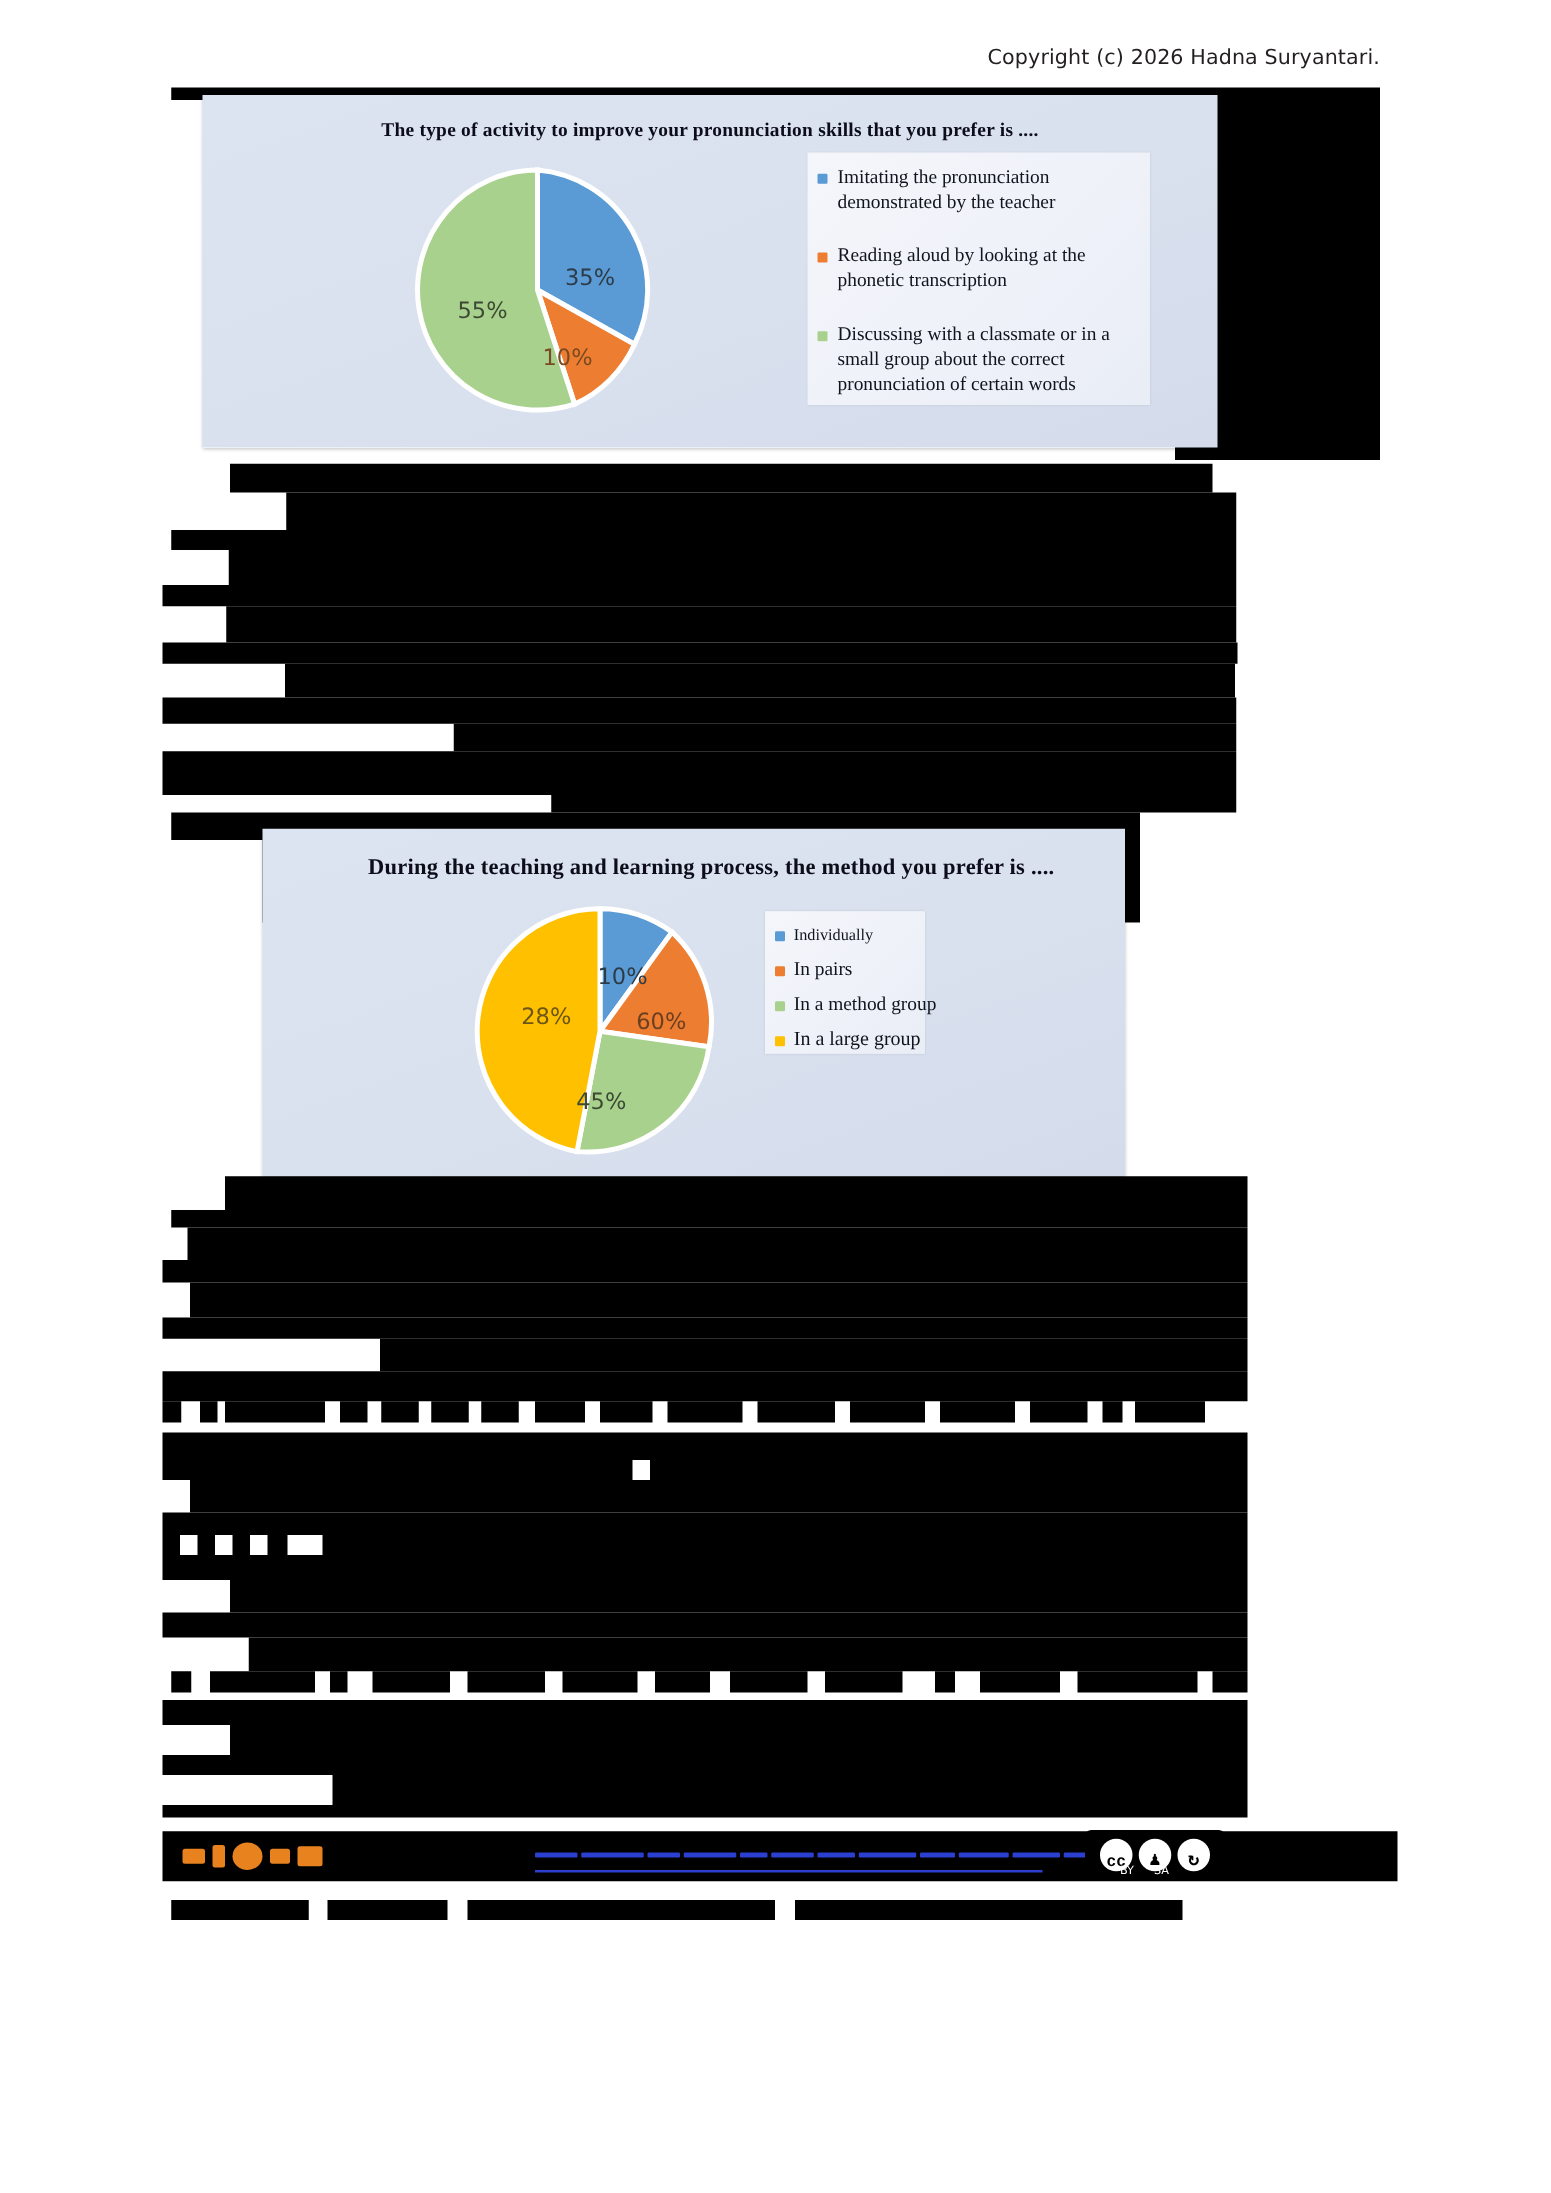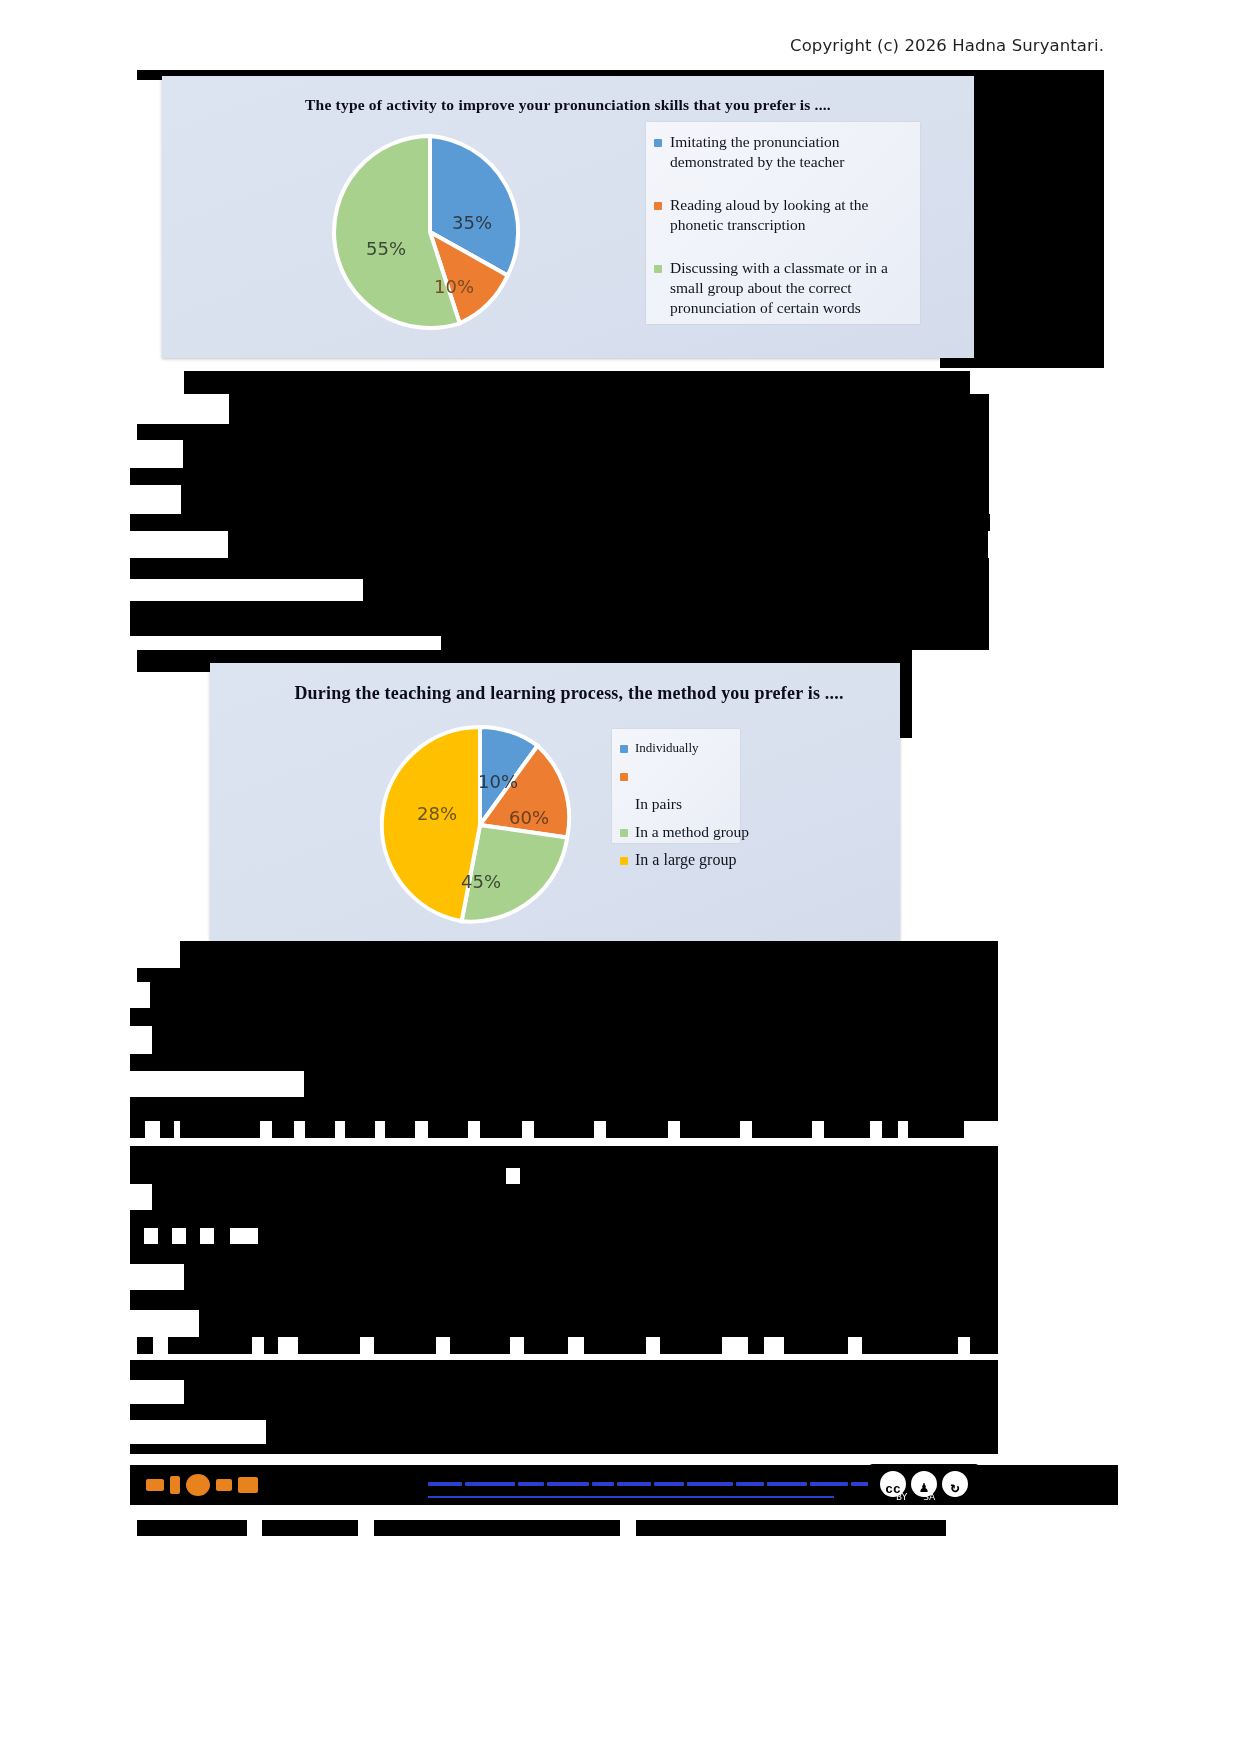--- a/index.html
+++ b/index.html
@@ -129,21 +129,21 @@
       <div class="pie-label" style="left:39px;top:80px;font-size:18px;color:#6b5518;">28%</div>
     </div>
 
     <div class="legend" style="left:402px;top:66px;width:128px;height:114px;padding:9px 6px 0 8px;box-sizing:border-box;">
       <div class="legend-row" style="margin-bottom:8px;">
         <span class="legend-sq" style="width:8px;height:8px;background:#5B9BD5;margin:7px 7px 0 0;"></span>
         <span class="legend-txt" style="font-size:13px;line-height:20px;white-space:nowrap;">Individually</span>
       </div>
       <div class="legend-row" style="margin-bottom:8px;">
         <span class="legend-sq" style="width:8px;height:8px;background:#ED7D31;margin:7px 7px 0 0;"></span>
-        <span class="legend-txt" style="font-size:15.5px;line-height:20px;white-space:nowrap;margin-top:28px;">In pairs</span>
+        <span class="legend-txt" style="font-size:15.5px;line-height:20px;white-space:nowrap;">In pairs</span>
       </div>
       <div class="legend-row" style="margin-bottom:8px;">
         <span class="legend-sq" style="width:8px;height:8px;background:#A9D18E;margin:7px 7px 0 0;"></span>
         <span class="legend-txt" style="font-size:15.5px;line-height:20px;white-space:nowrap;">In a method group</span>
       </div>
       <div class="legend-row">
         <span class="legend-sq" style="width:8px;height:8px;background:#FFC000;margin:7px 7px 0 0;"></span>
         <span class="legend-txt" style="font-size:16px;line-height:20px;white-space:nowrap;text-align:center;">In a large group</span>
       </div>
     </div>

